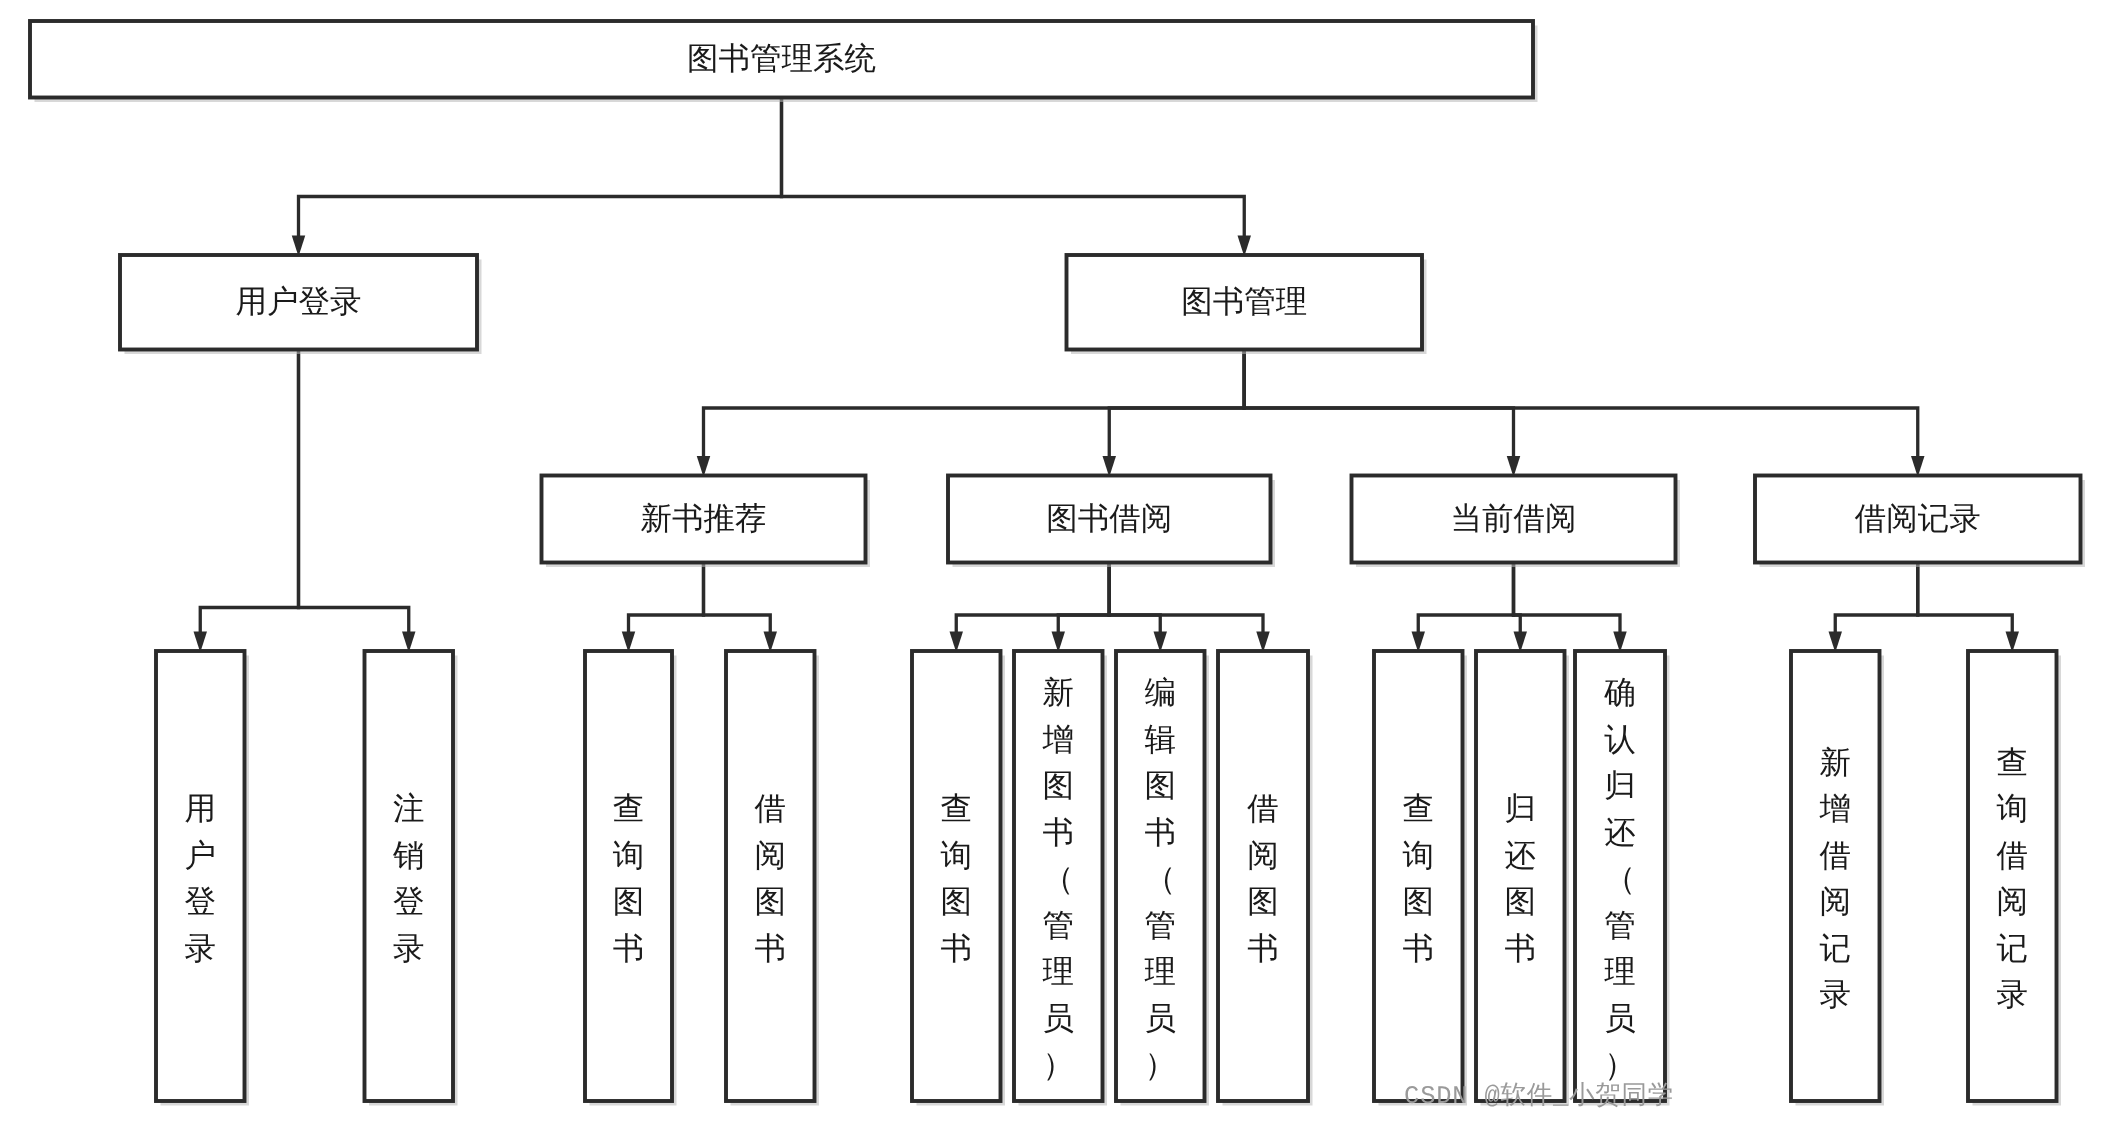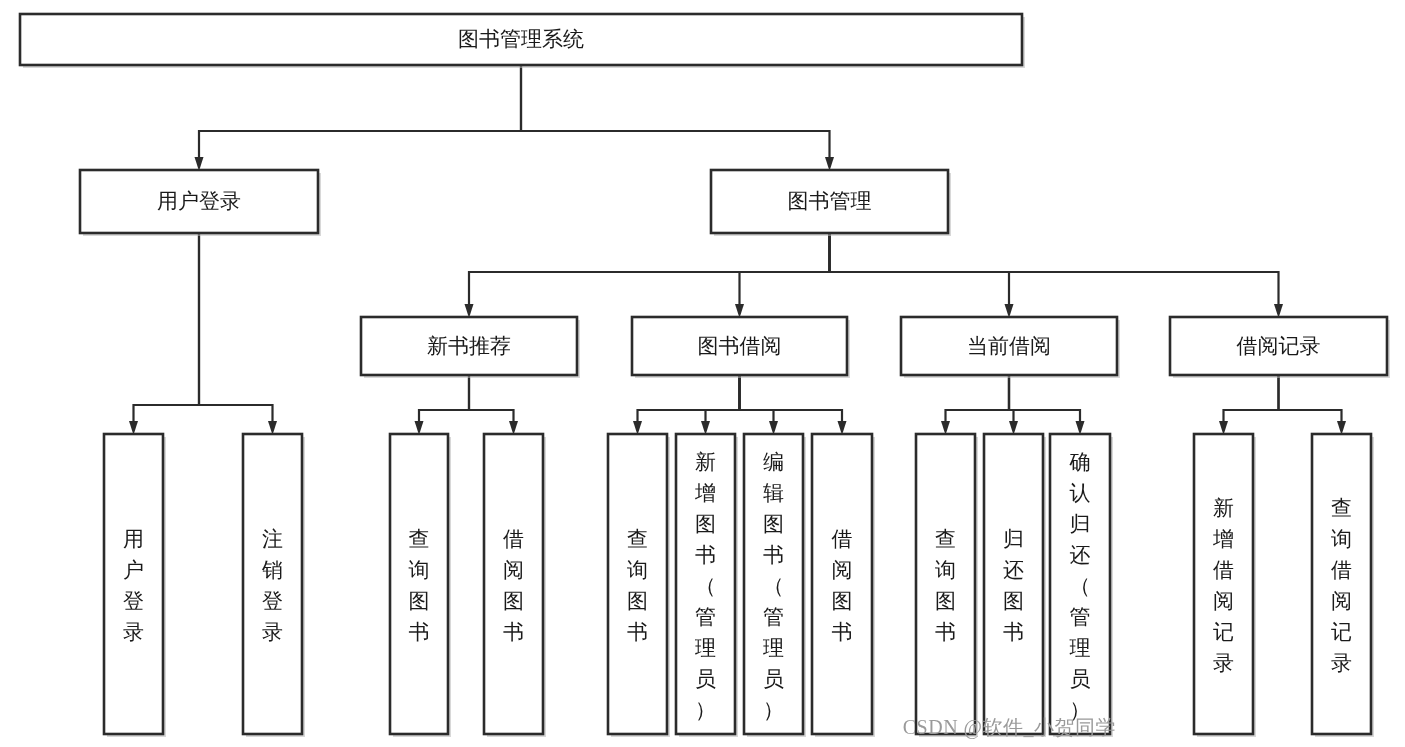--- a/index.html
+++ b/index.html
@@ -51,22 +51,22 @@
   .node-label-vert {
     font-family: "Liberation Sans", sans-serif;
     fill: #1a1a1a;
     font-size: 21px;
     text-anchor: middle;
   }
   .watermark {
     position: absolute;
     right: 8px;
     bottom: 6px;
-    font-family: Liberation Serif, serif;
-    font-size: 20px;
+    font-family: Liberation Mono, monospace;
+    font-size: 17px;
     color: #9a9a9a;
     letter-spacing: 0.5px;
     white-space: nowrap;
     pointer-events: none;
   }
 </style>
 </head>
 <body>
 
 <div id="diagram-root">

